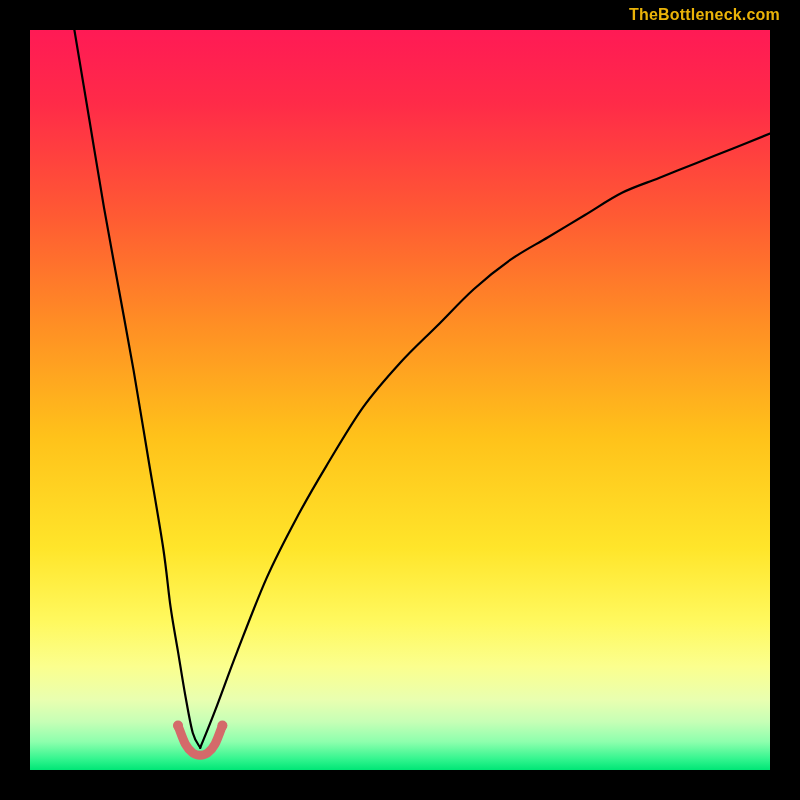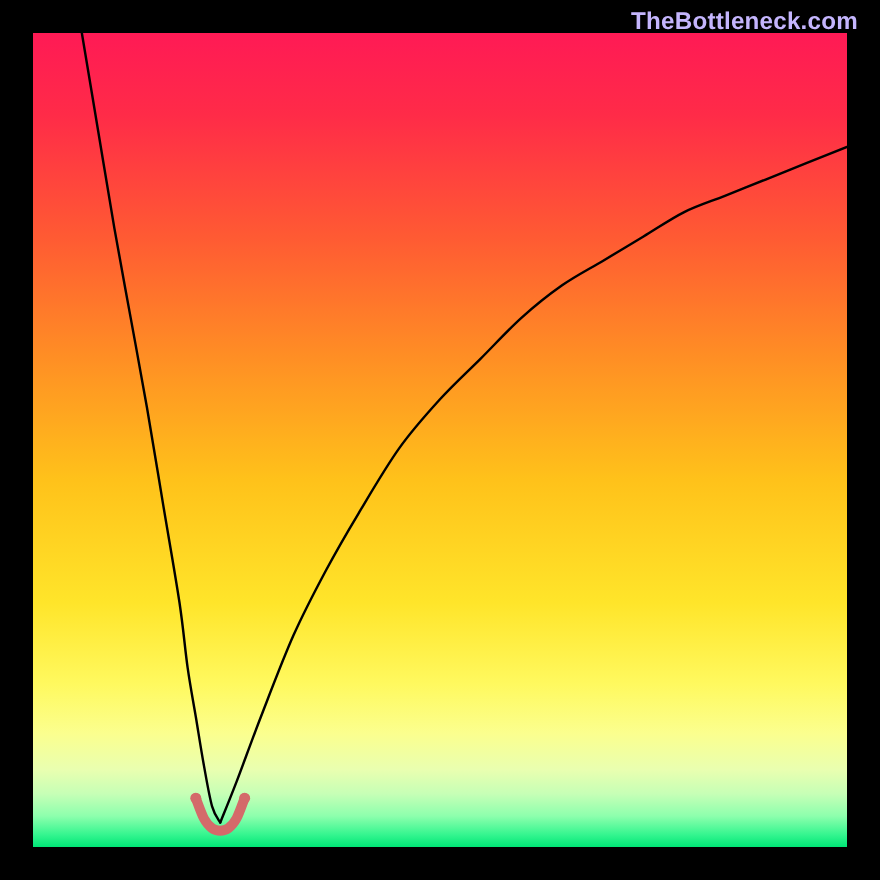--- a/index.html
+++ b/index.html
@@ -24,23 +24,23 @@
     top: 30px;
     width: 740px;
     height: 740px;
     overflow: hidden;
   }
   .watermark {
     position: absolute;
     top: 6px;
     right: 20px;
     font-family: Arial, Helvetica, sans-serif;
-    font-size: 22px;
+    font-size: 16px;
     font-weight: 600;
-    color: #c4b5fd;
+    color: #eab308;
     letter-spacing: 0.2px;
   }
   svg { display: block; }
 </style>
 </head>
 <body>
 
 <div class="frame">
   <div class="plot">
     <svg id="chart-svg" width="740" height="740" viewBox="0 0 740 740">

